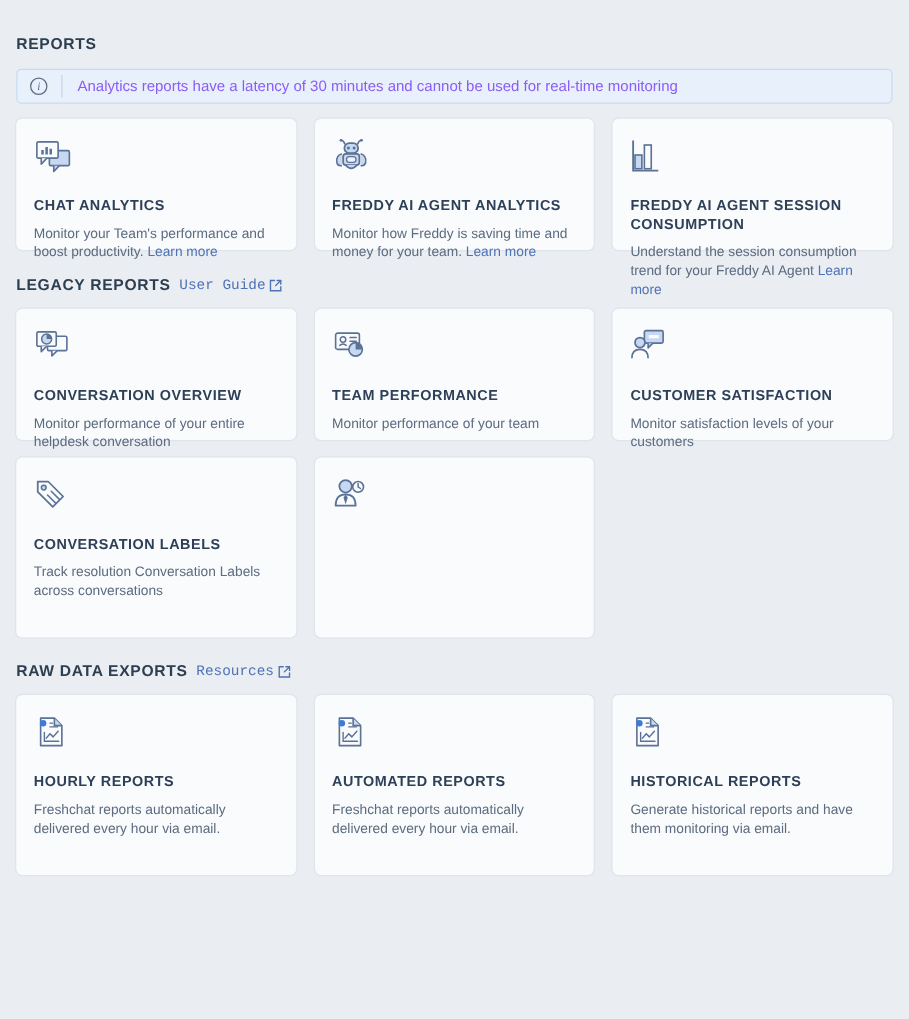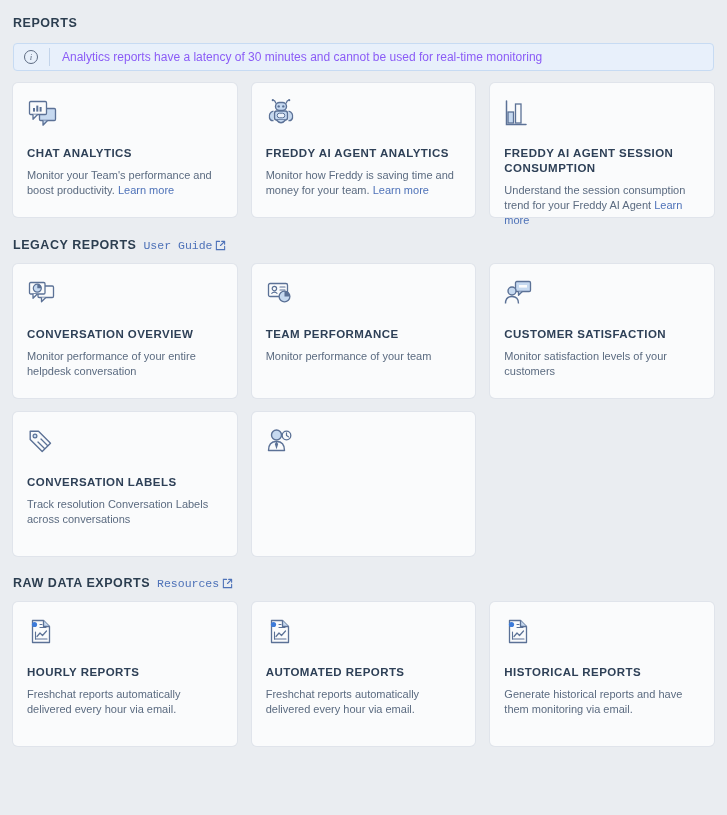--- a/index.html
+++ b/index.html
@@ -3,21 +3,21 @@
 <meta charset="utf-8">
 <style>
   * { box-sizing: border-box; margin: 0; padding: 0; }
   html, body {
     width: 727px;
     height: 815px;
     background: #eaedf1;
     font-family: "Liberation Sans", sans-serif;
     overflow: hidden;
   }
-  .page { width: 727px; height: 815px; padding: 0 13px; position: relative; }
+  .page { width: 727px; height: 815px; padding: 12px 13px; position: relative; }
 
   .section-title {
     font-size: 12.5px;
     font-weight: 700;
     letter-spacing: 0.55px;
     color: #2c3e50;
     display: flex;
     align-items: center;
     gap: 7px;
   }
@@ -72,21 +72,21 @@
   .grid {
     display: grid;
     grid-template-columns: repeat(3, 1fr);
     column-gap: 15px;
     row-gap: 14px;
     margin-top: 12px;
   }
   .card {
     background: #fafbfc;
     border-radius: 5px;
-    height: 134px;
+    height: 105px;
     padding: 16px 14px 0 14px;
     cursor: pointer;
     box-shadow: 0 0 0 1px rgba(215,221,230,0.55);
   }
   .card.tall { height: 144px; }
   .card-icon {
     height: 34px;
     margin-bottom: 13px;
     display: flex;
     align-items: flex-start;

